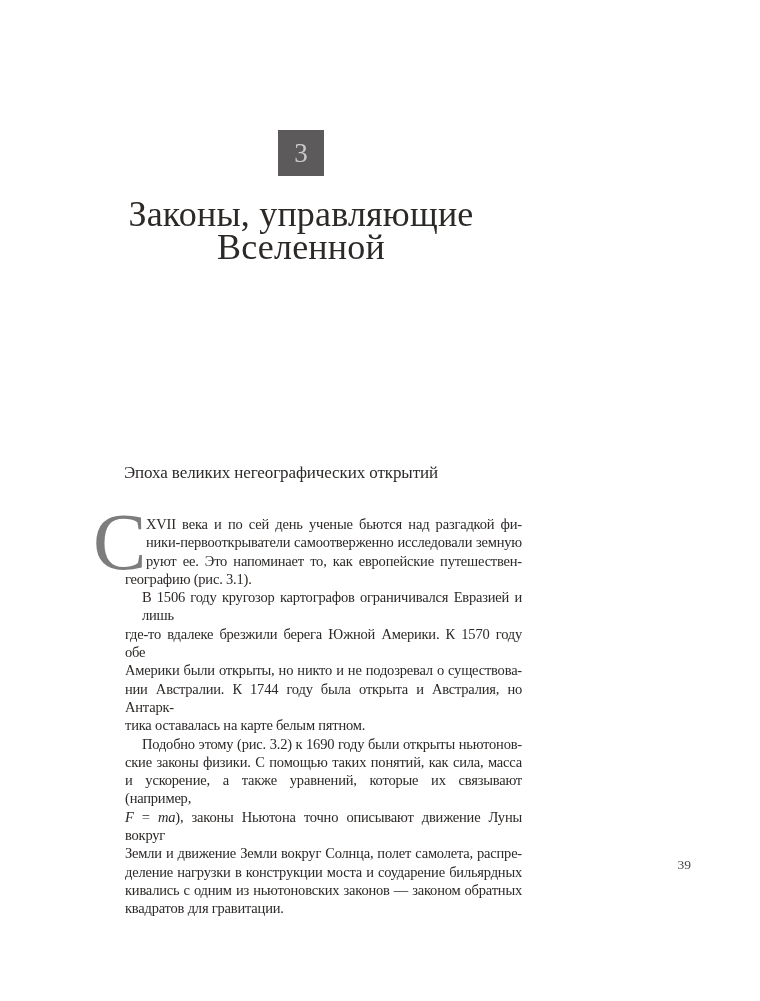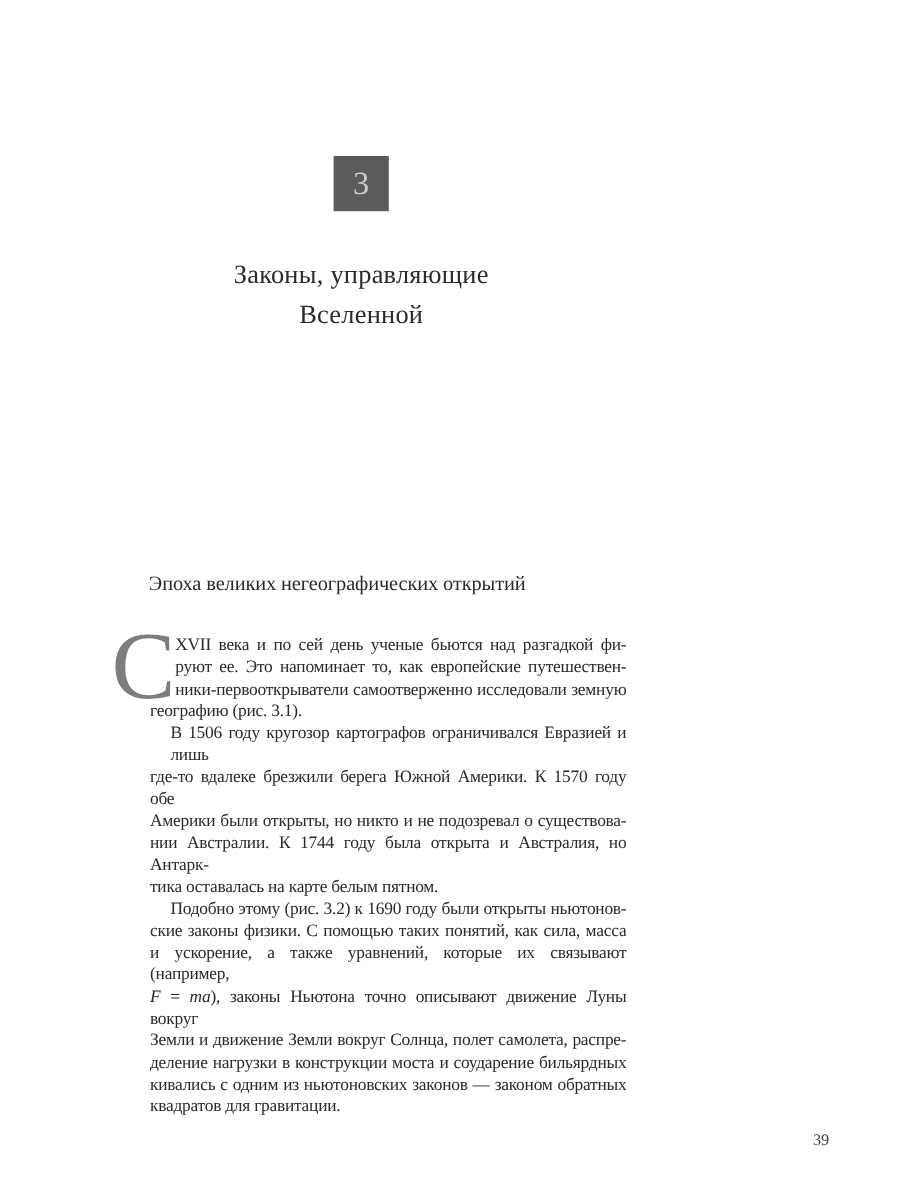--- a/index.html
+++ b/index.html
@@ -31,23 +31,23 @@
     width: 46px;
     height: 46px;
     background: var(--chapter-box-bg, #5c5a5b);
   }
   .chapter-number-box span {
     font-size: 27px;
     line-height: 1;
     color: var(--chapter-number, #cbc9ca);
   }
   .chapter-title {
-    margin: 36px 0 0 0;
+    margin: 22px 0 0 0;
     font-weight: normal;
-    font-size: 22px;
+    font-size: 36px;
     line-height: 33px;
     letter-spacing: 0.2px;
     color: var(--text, #2c2927);
   }
   
   .section-heading {
     margin: 198px 0 0 28px;
     font-weight: normal;
     font-size: 17px;
     line-height: 22px;
@@ -81,21 +81,21 @@
     position: absolute;
     top: -13px;
     left: -3px;
     font-size: 80px;
     line-height: 1;
     color: var(--drop-cap, #7d7d7d);
   }
   .page-number {
     position: absolute;
     right: 69px;
-    top: 942px;
+    top: 857px;
     font-size: 13.5px;
     color: var(--page-number, #454241);
   }
 </style>
 </head>
 <body>
 
 <div class="page" style="--chapter-box-bg: #5c5a5b; --chapter-number: #cbc9ca; --text: #2c2927; --drop-cap: #7d7d7d; --page-number: #454241;">
   <div class="column">
 
@@ -110,22 +110,22 @@
     </div>
 
     <h2 class="section-heading">Эпоха великих негеографических открытий</h2>
 
     <div class="body-text">
         <div class="para">
           <span class="dropcap">
             <span>С</span>
           </span>
           <div class="line">XVII века и по сей день ученые бьются над разгадкой фи-</div>
+          <div class="line">ники-первооткрыватели самоотверженно исследовали земную</div>
           <div class="line">руют ее. Это напоминает то, как европейские путешествен-</div>
-          <div class="line">ники-первооткрыватели самоотверженно исследовали земную</div>
           <div class="line para-last">географию (рис. 3.1).</div>
         </div>
         <div class="para">
           <div class="line indent">В 1506 году кругозор картографов ограничивался Евразией и лишь</div>
           <div class="line">где-то вдалеке брезжили берега Южной Америки. К 1570 году обе</div>
           <div class="line">Америки были открыты, но никто и не подозревал о существова-</div>
           <div class="line">нии Австралии. К 1744 году была открыта и Австралия, но Антарк-</div>
           <div class="line para-last">тика оставалась на карте белым пятном.</div>
         </div>
         <div class="para">

